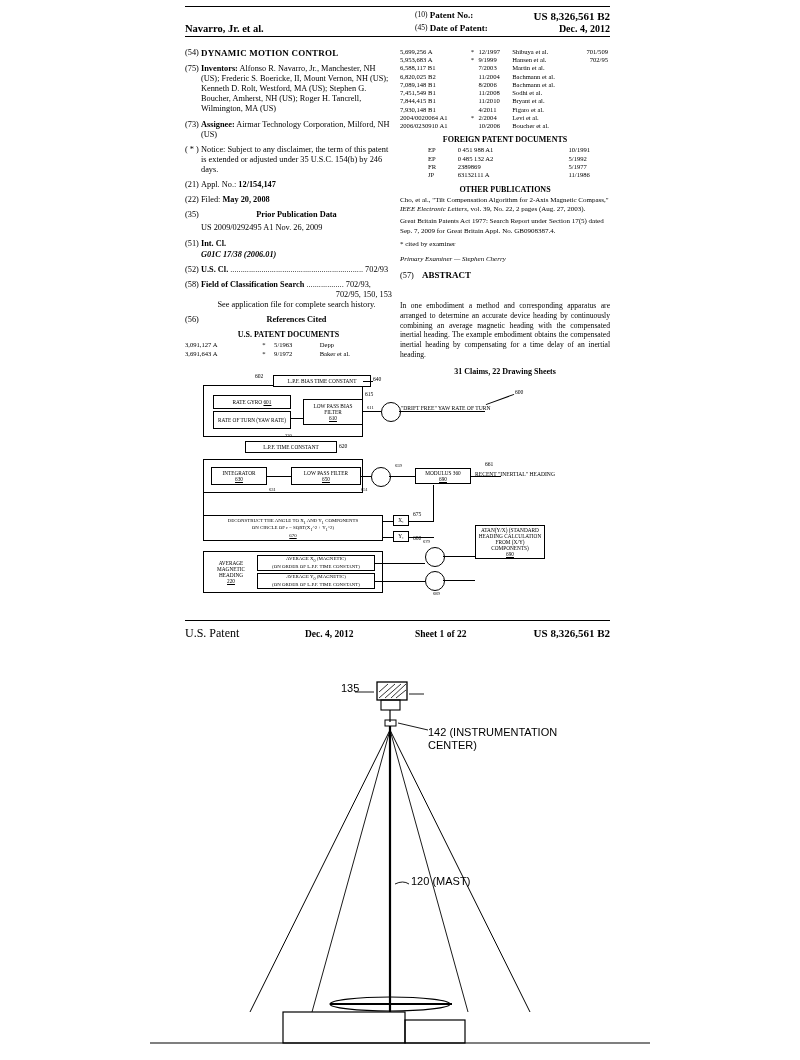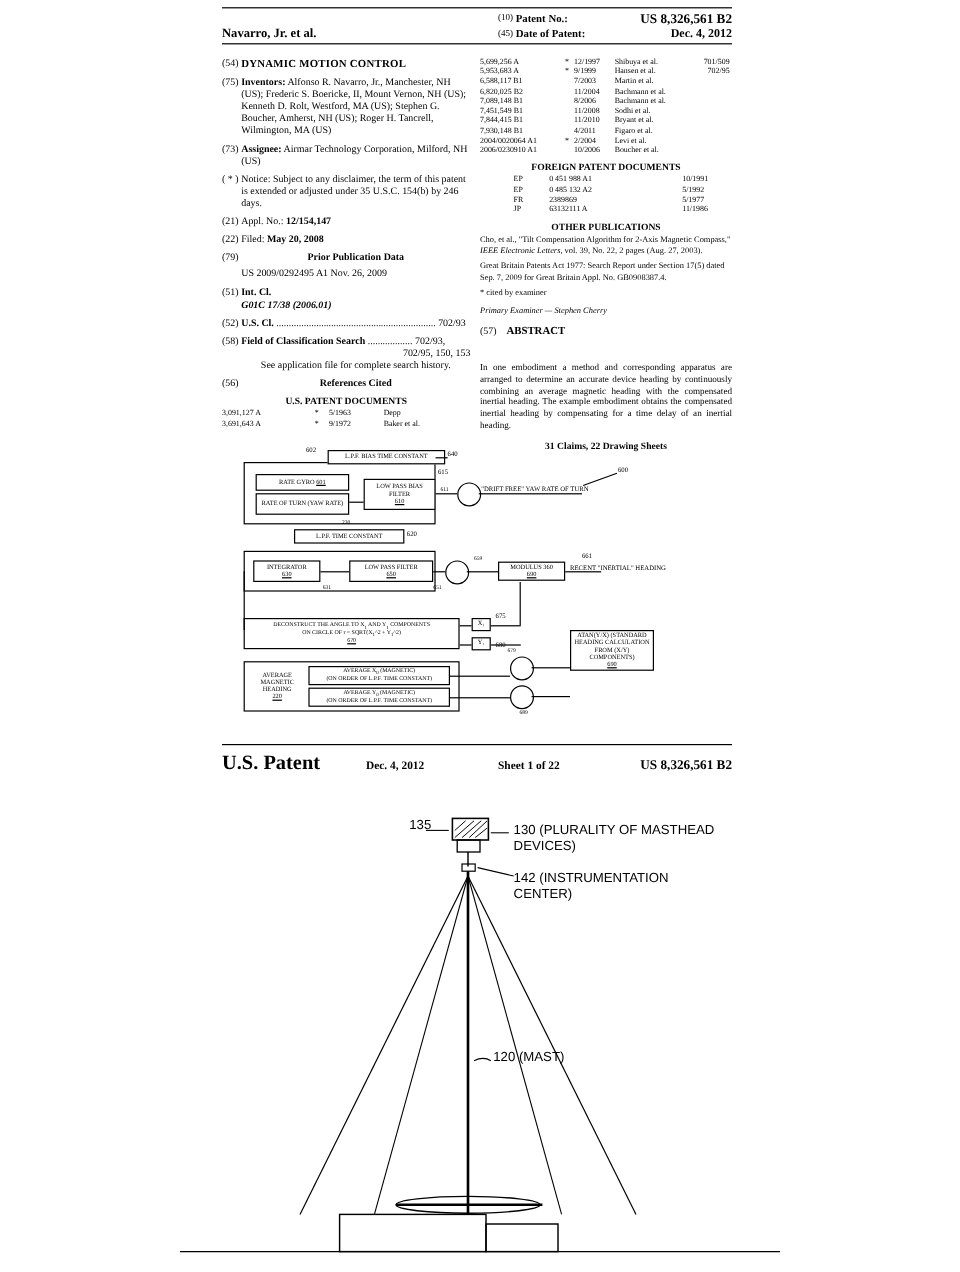--- a/index.html
+++ b/index.html
@@ -49,21 +49,21 @@
   .bx{position:absolute;border:1px solid #000;background:#fff;font-size:5.3px;text-align:center;display:flex;flex-direction:column;justify-content:center;align-items:center;line-height:1.15;padding:1px;box-sizing:border-box;}
   .bx .u{text-decoration:underline;}
   .ln{position:absolute;background:#000;}
   .lbl{position:absolute;font-size:5.6px;white-space:nowrap;}
   .circ{position:absolute;border:1px solid #000;border-radius:50%;background:#fff;}
   .tiny{font-size:4.6px;position:absolute;}
 
   
   .sep{position:absolute;left:185px;top:620px;width:425px;border-top:1.2px solid #000;}
   .sheet{position:absolute;left:185px;top:626px;width:425px;display:flex;align-items:baseline;font-size:11px;}
-  .sheet .a{font-weight:bold;font-size:17px;width:120px;}
+  .sheet .a{font-weight:normal;font-size:12px;width:120px;}
   .sheet .b2{width:110px;font-weight:bold;font-size:9.5px;}
   .sheet .c{width:95px;font-weight:bold;font-size:9.5px;}
   .sheet .d{flex:1;text-align:right;font-weight:bold;font-size:11px;}
 
   
   .draw{position:absolute;left:0;top:660px;width:800px;height:400px;}
   .dlbl{position:absolute;font-size:11px;font-family:"Liberation Sans",sans-serif;line-height:1.15;}
 </style>
 </head>
 <body>
@@ -125,21 +125,21 @@
           <span class="b">12/154,147</span></div>
       </div>
 
       <div class="fld">
         <div class="num">(22)</div>
         <div class="bdy"><span>Filed:</span>
           <span class="b">May 20, 2008</span></div>
       </div>
 
       <div class="fld">
-        <div class="num">(79)</div>
+        <div class="num">(35)</div>
         <div class="bdy">
           <div class="ctr b">Prior Publication Data</div>
           <div style="margin-top:3px;">US 2009/0292495 A1      Nov. 26, 2009</div>
         </div>
       </div>
 
       <div class="fld">
         <div class="num">(51)</div>
         <div class="bdy"><span class="b">Int. Cl.</span>
           <div style="margin-top:1px;"><i class="b">G01C 17/38              (2006.01)</i></div></div>
@@ -457,18 +457,17 @@
 
       <line x1="355" y1="32" x2="374" y2="32" stroke="#000" stroke-width="0.9"></line>
 
       <line x1="409" y1="34" x2="424" y2="34" stroke="#000" stroke-width="0.9"></line>
 
       <line x1="398" y1="63" x2="428" y2="70" stroke="#000" stroke-width="0.9"></line>
 
       <path d="M395 224 q8 -4 14 0" fill="none" stroke="#000" stroke-width="0.9"></path>
     </svg>
     <div class="dlbl" style="left:341px;top:22px;">135</div>
-    <div class="dlbl" style="left:428px;top:26px;width:170px;">130 (PLURALITY OF MASTHEAD DEVICES)</div>
     <div class="dlbl" style="left:428px;top:66px;width:180px;">142 (INSTRUMENTATION CENTER)</div>
     <div class="dlbl" style="left:411px;top:215px;width:90px;">120 (MAST)</div>
   </div>
 
 </div>
 
 </body></html>

